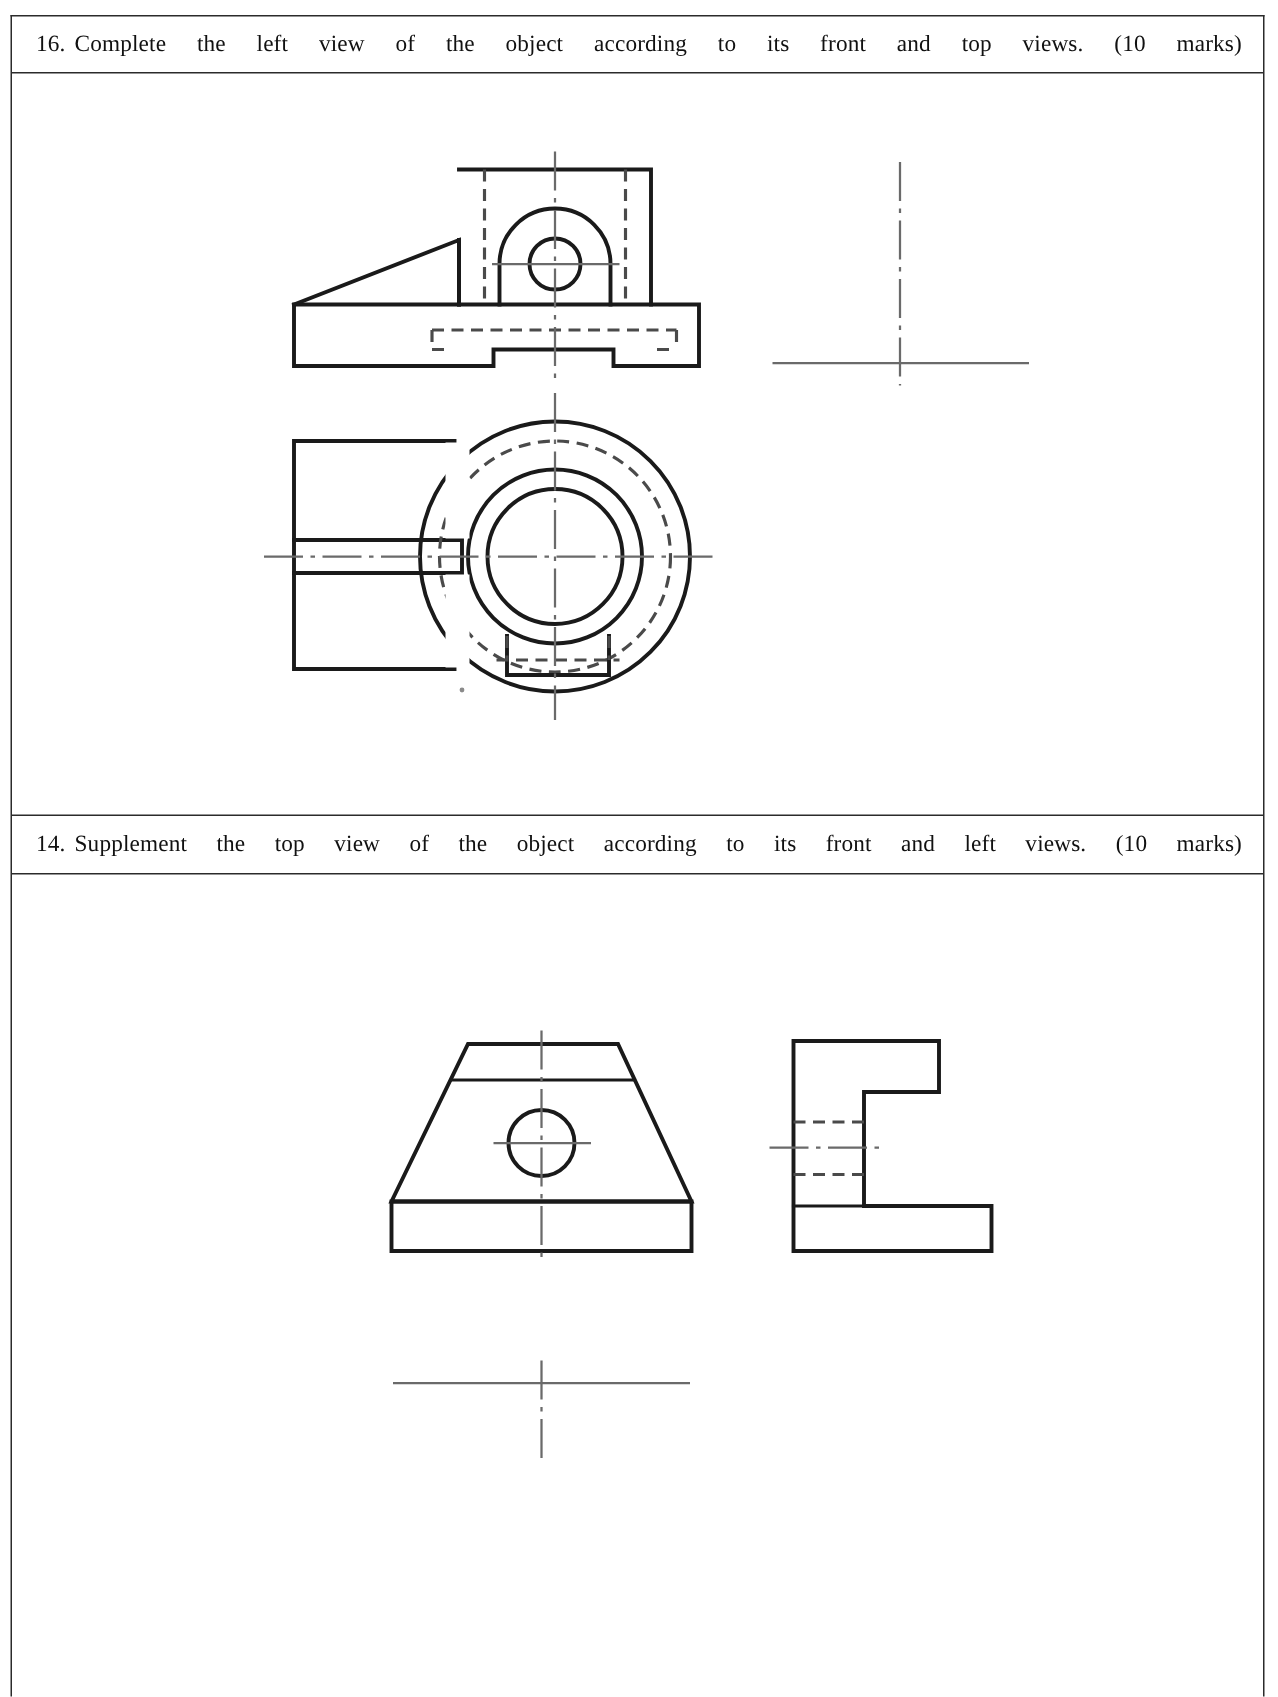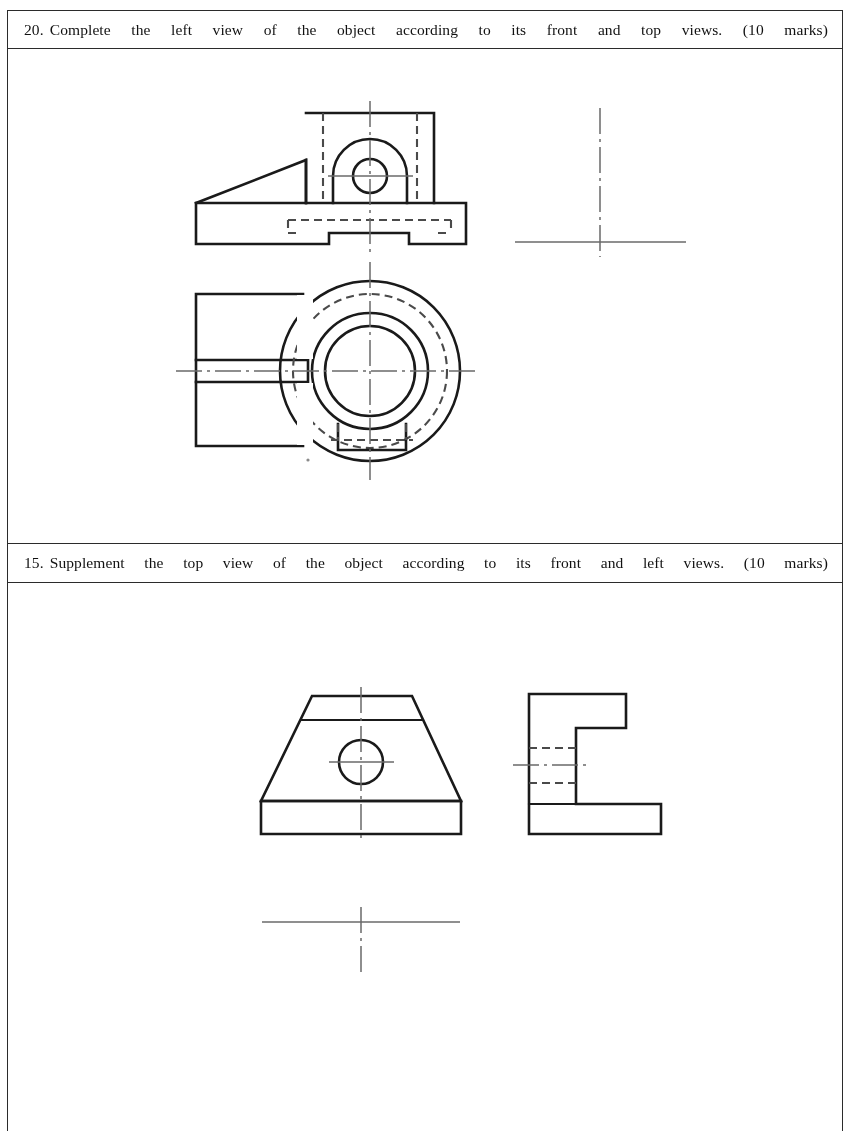--- a/index.html
+++ b/index.html
@@ -33,21 +33,21 @@
   .center-l{fill:none;stroke:#6a6a6a;stroke-width:1.5;stroke-dasharray:26 5 3 5;stroke-linecap:butt;}
   .center-plain{fill:none;stroke:#6a6a6a;stroke-width:1.5;stroke-linecap:butt;}
   .dot-mark{fill:#8a8a8a;}
 </style>
 </head>
 <body>
 
 <div class="page">
 
   <div class="qheader">
-    <span class="num">20.</span><span>Complete the left view of the object according to its front and top views.</span> <span>(10 marks)</span>
+    <span class="num">16.</span><span>Complete the left view of the object according to its front and top views.</span> <span>(10 marks)</span>
   </div>
 
   <div class="qbody q11">
     <svg width="836" height="495" viewBox="0 0 836 495">
 
       <g transform="translate(-7,-55)">
 
         <path class="solid" d="M 195 209 L 465 209 L 465 250 L 408 250 L 408 239 L 328 239 L 328 250 L 195 250 Z"></path>
 
         <path class="solid" d="M 195 209 L 305 166 L 305 209"></path>
@@ -98,21 +98,21 @@
       </g>
 
       <g transform="translate(-7,-55)">
         <line class="center-plain" x1="514" y1="248" x2="685" y2="248"></line>
         <line class="center-l" x1="599" y1="114" x2="599" y2="263"></line>
       </g>
     </svg>
   </div>
 
   <div class="qheader">
-    <span class="num">15.</span><span>Supplement the top view of the object according to its front and left views.</span> <span>(10 marks)</span>
+    <span class="num">14.</span><span>Supplement the top view of the object according to its front and left views.</span> <span>(10 marks)</span>
   </div>
 
   <div class="qbody q12">
     <svg width="836" height="560" viewBox="0 0 836 560">
 
       <g transform="translate(-7,-600)">
 
         <path class="solid" d="M 311 713 L 411 713 L 460 818 L 260 818 Z"></path>
 
         <line class="solid-thin" x1="300" y1="737" x2="422" y2="737"></line>

